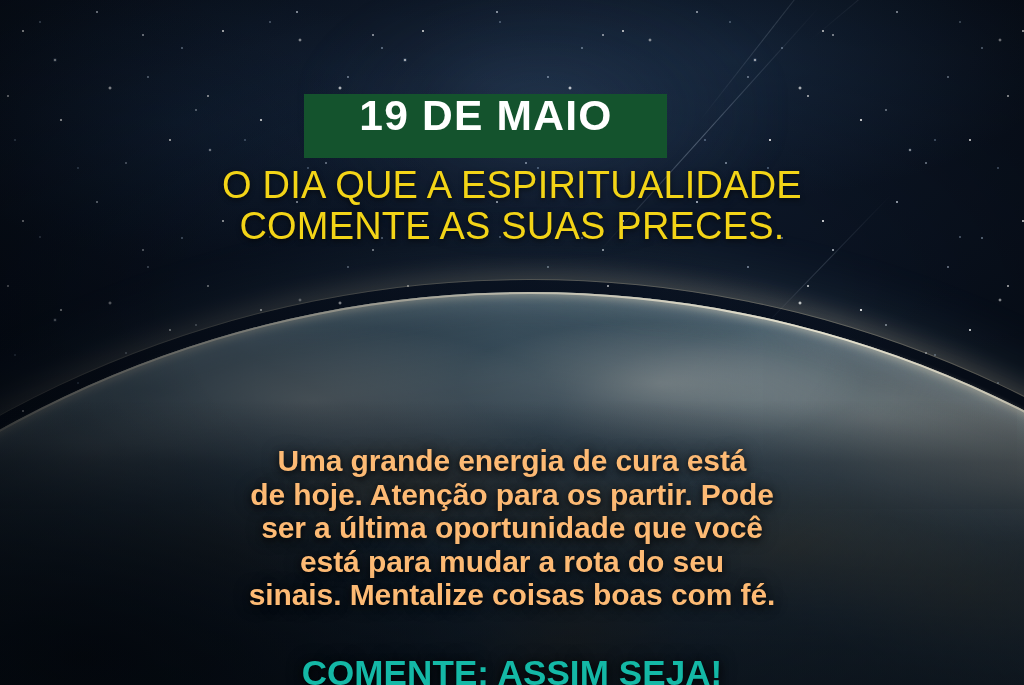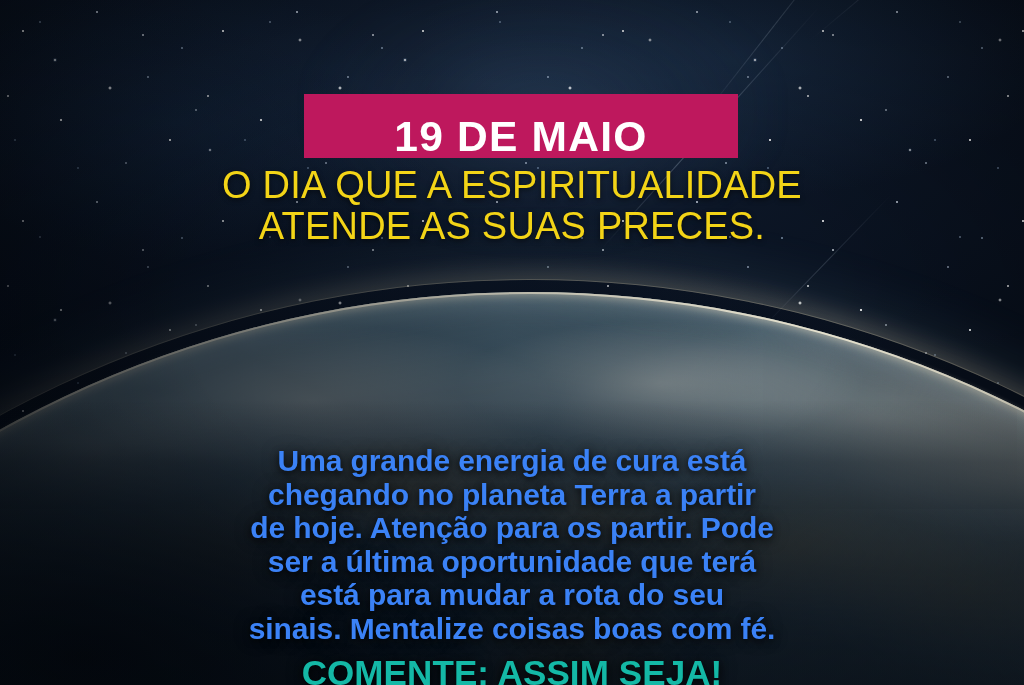--- a/index.html
+++ b/index.html
@@ -216,25 +216,25 @@
   .content {
     position: absolute;
     inset: 0;
     z-index: 5;
   }
 
   .date-banner {
     position: absolute;
     left: 304px;
     top: 94px;
-    width: 434px;
+    width: 363px;
     height: 64px;
-    background: #be185d;
+    background: #14532d;
     display: flex;
-    align-items: flex-end;
+    align-items: flex-start;
     justify-content: center;
   }
   .date-banner-text {
     color: #ffffff;
     font-family: "Liberation Sans", sans-serif;
     font-weight: 700;
     font-size: 43px;
     letter-spacing: 1.2px;
     line-height: 1;
     white-space: nowrap;
@@ -256,21 +256,21 @@
   }
   .headline .hl-line { display: block; white-space: nowrap; }
 
   .body-copy {
     position: absolute;
     left: 50%;
     transform: translateX(-50%);
     top: 444px;
     width: 900px;
     text-align: center;
-    color: #3b82f6;
+    color: #fdba74;
     font-family: "Liberation Sans", sans-serif;
     font-weight: 700;
     font-size: 30px;
     line-height: 33.5px;
     letter-spacing: -.1px;
     text-shadow: 0 2px 7px rgba(0,0,0,.75), 0 0 18px rgba(0,0,0,.45);
   }
   .body-copy .bc-line { display: block; white-space: nowrap; }
 
   .cta {
@@ -320,28 +320,27 @@
   <div class="text-scrim"></div>
 
   <div class="content">
 
     <div class="date-banner">
       <span class="date-banner-text">19 DE MAIO</span>
     </div>
 
     <div class="headline">
       <span class="hl-line">O DIA QUE A ESPIRITUALIDADE</span>
-      <span class="hl-line">ATENDE AS SUAS PRECES.</span>
+      <span class="hl-line">COMENTE AS SUAS PRECES.</span>
     </div>
 
     <div class="body-copy">
       <span class="bc-line">Uma grande energia de cura está</span>
-      <span class="bc-line">chegando no planeta Terra a partir</span>
       <span class="bc-line">de hoje. Atenção para os partir. Pode</span>
-      <span class="bc-line">ser a última oportunidade que terá</span>
+      <span class="bc-line">ser a última oportunidade que você</span>
       <span class="bc-line">está para mudar a rota do seu</span>
       <span class="bc-line">sinais. Mentalize coisas boas com fé.</span>
     </div>
 
     <div class="cta">COMENTE: ASSIM SEJA!</div>
 
   </div>
 </div>
 
 </body></html>

